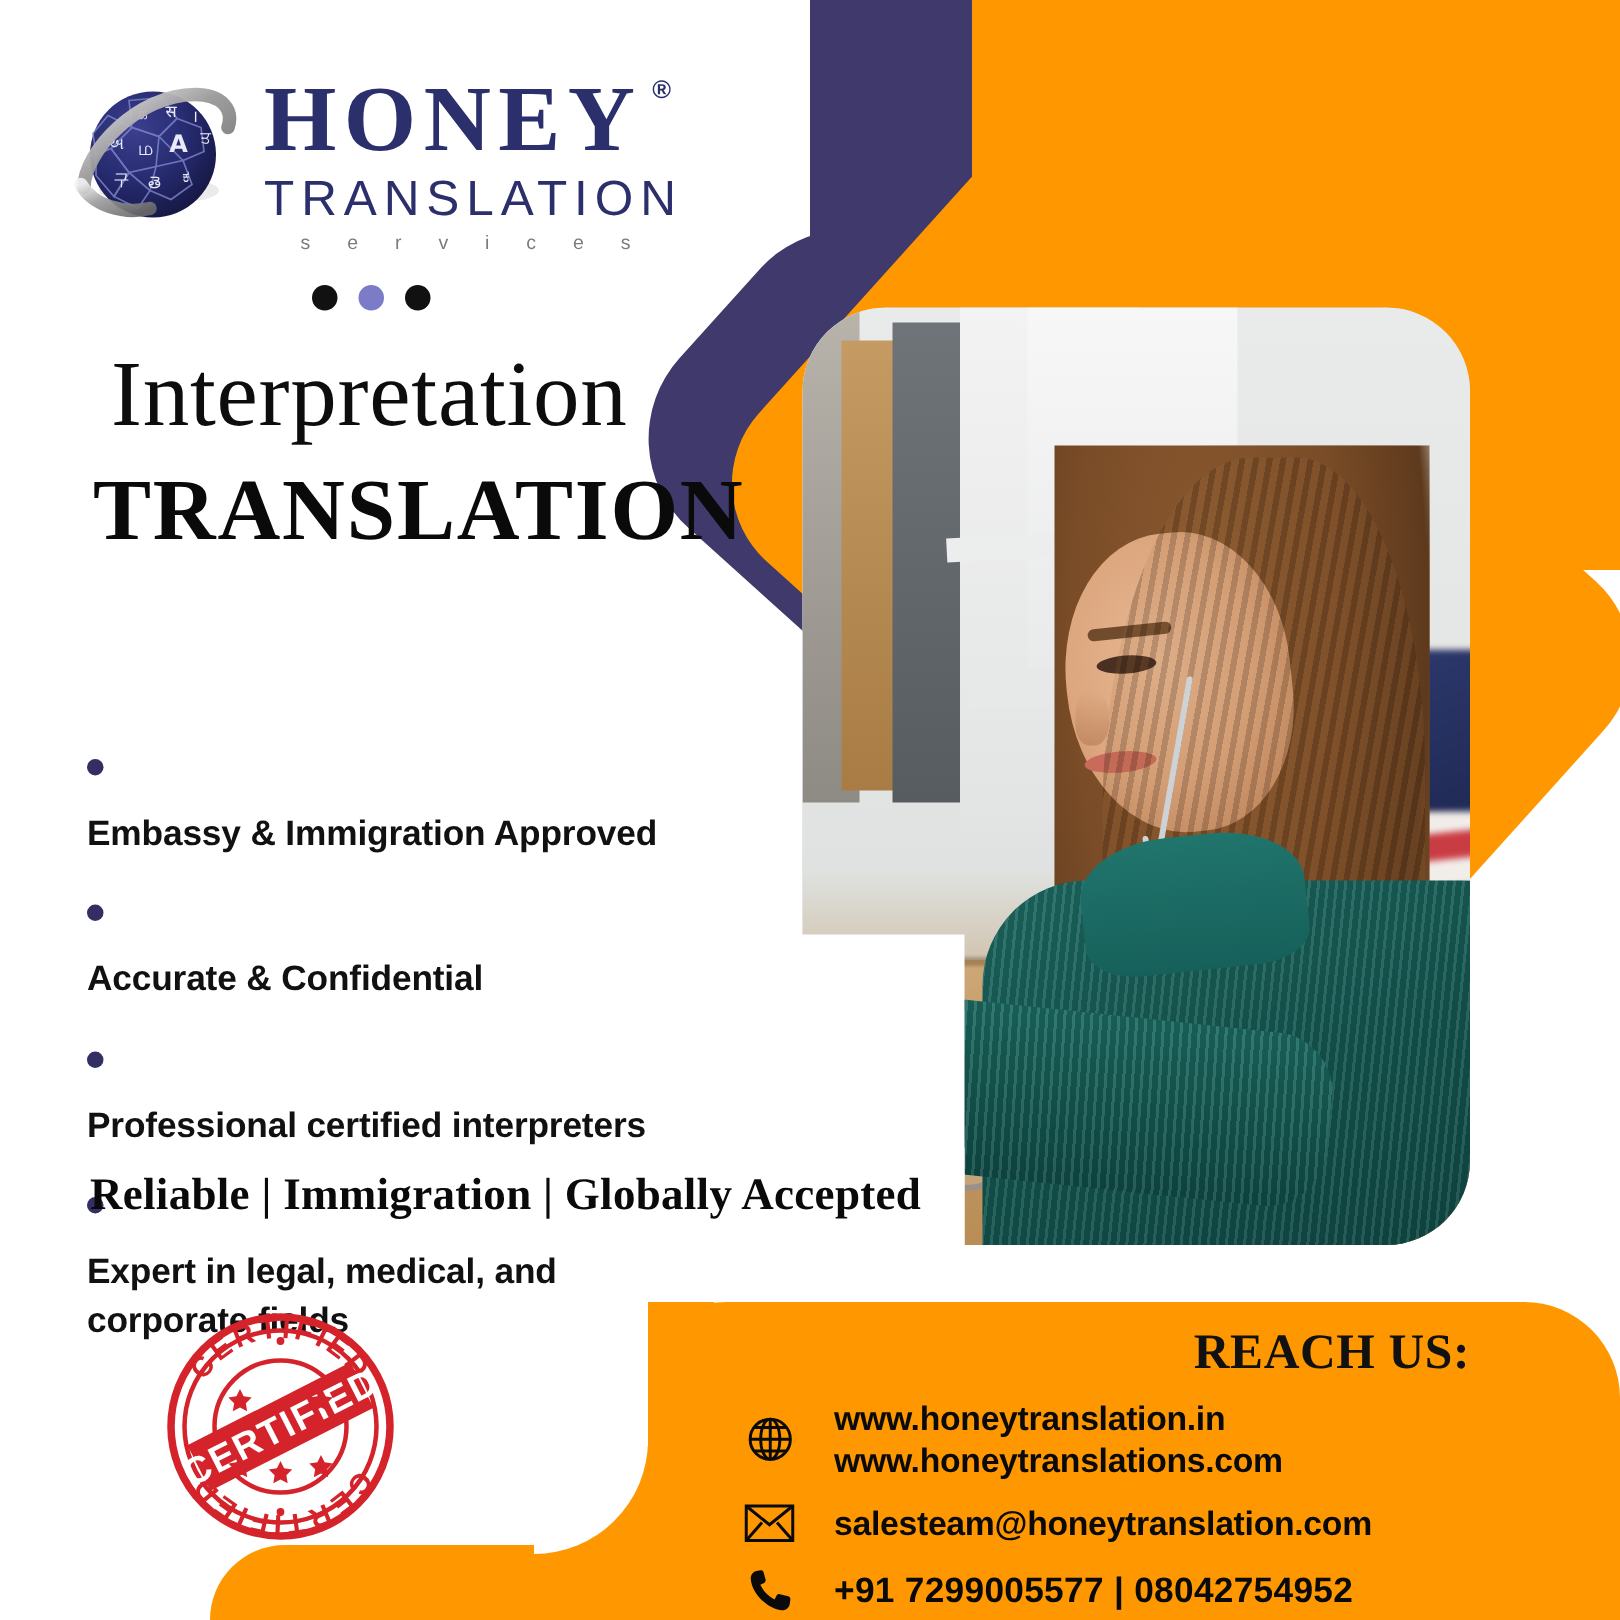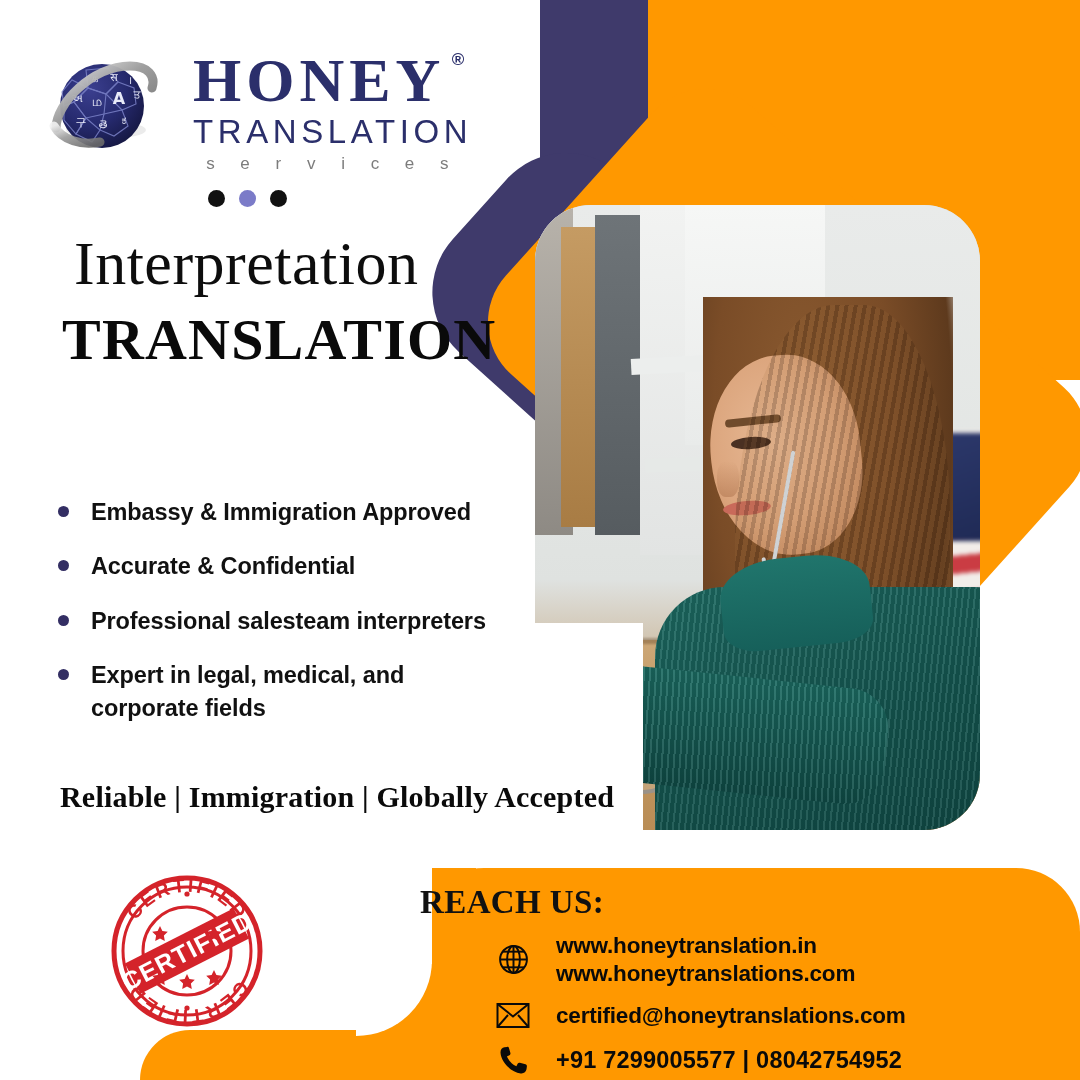--- a/index.html
+++ b/index.html
@@ -276,39 +276,39 @@
     border-radius: 58px 40px 40px 58px;
     transform: rotate(6deg);
   }
 
   
   .logo-row {
     position: absolute; left: 48px; top: 46px;
     display: flex; align-items: center; gap: 16px;
   }
   .logo-globe { position: relative; width: 112px; height: 112px; }
-  .logo-text { position: relative; padding-top: 4px; margin-left: 17px; }
+  .logo-text { position: relative; padding-top: 4px; }
   .logo-honey {
     font-family: "Liberation Serif", serif;
     font-size: 62px; font-weight: 700; letter-spacing: 5px;
     color: #2B2F6B; line-height: .98; position: relative; display: inline-block;
   }
   .logo-reg {
     position: absolute; top: 2px; right: -24px;
     font-family: "Liberation Sans", sans-serif;
     font-size: 17px; color: #2B2F6B; font-weight: 700;
   }
   .logo-translation {
     font-family: "Liberation Sans", sans-serif;
     font-size: 33px; letter-spacing: 4.6px; color: #2B2F6B;
     line-height: 1.18; margin-top: 2px;
   }
   .logo-services {
     font-family: "Liberation Sans", sans-serif;
-    font-size: 17px; letter-spacing: 10.5px; color: #7c7c7c;
+    font-size: 13px; letter-spacing: 10.5px; color: #7c7c7c;
     text-align: center; margin-top: 2px;
   }
   .dots { position: absolute; left: 208px; top: 190px; display: flex; gap: 14px; }
   .dot { width: 17px; height: 17px; border-radius: 50%; }
 
   
   .headline { position: absolute; left: 62px; top: 232px; }
   .h-script {
     font-family: "Liberation Serif", serif;
     font-size: 62px; font-weight: 400; color: #0d0d0d;
@@ -316,21 +316,21 @@
   }
   .h-bold {
     font-family: "Liberation Serif", serif;
     font-size: 58px; font-weight: 700; color: #0a0a0a;
     letter-spacing: 1.2px; line-height: 1.18; margin-top: 12px;
   }
 
   
   .bullets { position: absolute; left: 58px; top: 496px; width: 470px; }
   .bullet-row {
-    display: flex; align-items: flex-start; gap: 22px; margin-bottom: 21px;
+    display: flex; align-items: flex-start; gap: 22px; margin-bottom: 21px; flex-direction: column;
   }
   .bullet-dot {
     width: 11px; height: 11px; border-radius: 50%;
     background: #332E63; margin-top: 10px; flex: none;
   }
   .bullet-text {
     font-family: "Liberation Sans", sans-serif;
     font-size: 23.5px; font-weight: 700; color: #111;
     line-height: 1.42; letter-spacing: -.1px;
   }
@@ -365,21 +365,21 @@
     width: 76px; height: 76px; background: #ffffff;
     border-radius: 0 0 76px 0;
   }
   .contact-curve-top {
     position: absolute; left: 356px; top: 868px;
     width: 76px; height: 96px; background: #ffffff;
   }
 
   .reach-title {
     position: absolute; left: 420px; top: 884px; width: 560px;
-    text-align: left;
+    text-align: right;
     font-family: "Liberation Serif", serif;
     font-size: 33px; font-weight: 700; color: #111;
     letter-spacing: .4px;
   }
   .contact-list { position: absolute; left: 492px; top: 932px; }
   .c-row { display: flex; align-items: center; gap: 22px; margin-bottom: 14px; }
   .c-icon { width: 42px; flex: none; display: flex; align-items: center; justify-content: center; }
   .c-text {
     font-family: "Liberation Sans", sans-serif;
     font-size: 22.5px; font-weight: 700; color: #0a0a0a;
@@ -514,21 +514,21 @@
     <div class="bullet-row">
       <div class="bullet-dot"></div>
       <div class="bullet-text">Embassy &amp; Immigration Approved</div>
     </div>
     <div class="bullet-row">
       <div class="bullet-dot"></div>
       <div class="bullet-text">Accurate &amp; Confidential</div>
     </div>
     <div class="bullet-row">
       <div class="bullet-dot"></div>
-      <div class="bullet-text">Professional salesteam interpreters</div>
+      <div class="bullet-text">Professional certified interpreters</div>
     </div>
     <div class="bullet-row">
       <div class="bullet-dot"></div>
       <div class="bullet-text" style="max-width:360px">Expert in legal, medical, and corporate fields</div>
     </div>
   </div>
 
   <div class="tagline">Reliable  |  Immigration  |  Globally Accepted</div>
 
   <div class="stamp">
@@ -597,21 +597,21 @@
 
     <div class="c-row">
       <div class="c-icon">
         <svg viewBox="0 0 34 26" width="34" height="27" fill="none" stroke="#0a0a0a" stroke-width="2">
           <rect x="1.5" y="1.5" width="31" height="23"></rect>
           <path d="M1.5 1.5 L17 14 L32.5 1.5"></path>
           <path d="M1.5 24.5 L12 12.5"></path>
           <path d="M32.5 24.5 L22 12.5"></path>
         </svg>
       </div>
-      <div class="c-text">certified@honeytranslations.com</div>
+      <div class="c-text">salesteam@honeytranslation.com</div>
     </div>
 
     <div class="c-row">
       <div class="c-icon">
         <svg viewBox="0 0 32 32" width="33" height="33">
           <path d="M7.2 3.2 C5 3.6 3.2 5.6 3.4 8.4 C4 17.4 13.4 27.2 23 28.6 C26 29 28.2 27 28.6 24.6 L29 21.6 C29.1 20.6 28.5 19.8 27.6 19.6 L22.2 18.2 C21.3 18 20.4 18.4 20 19.2 L18.8 21.6 C14.8 19.6 11.4 16.2 9.6 12.2 L12 11 C12.8 10.6 13.2 9.7 13 8.8 L11.6 3.9 C11.4 3.1 10.6 2.6 9.8 2.8 Z" fill="#0a0a0a"></path>
         </svg>
       </div>
       <div class="c-text phone">+91 7299005577  |  08042754952</div>
     </div>

